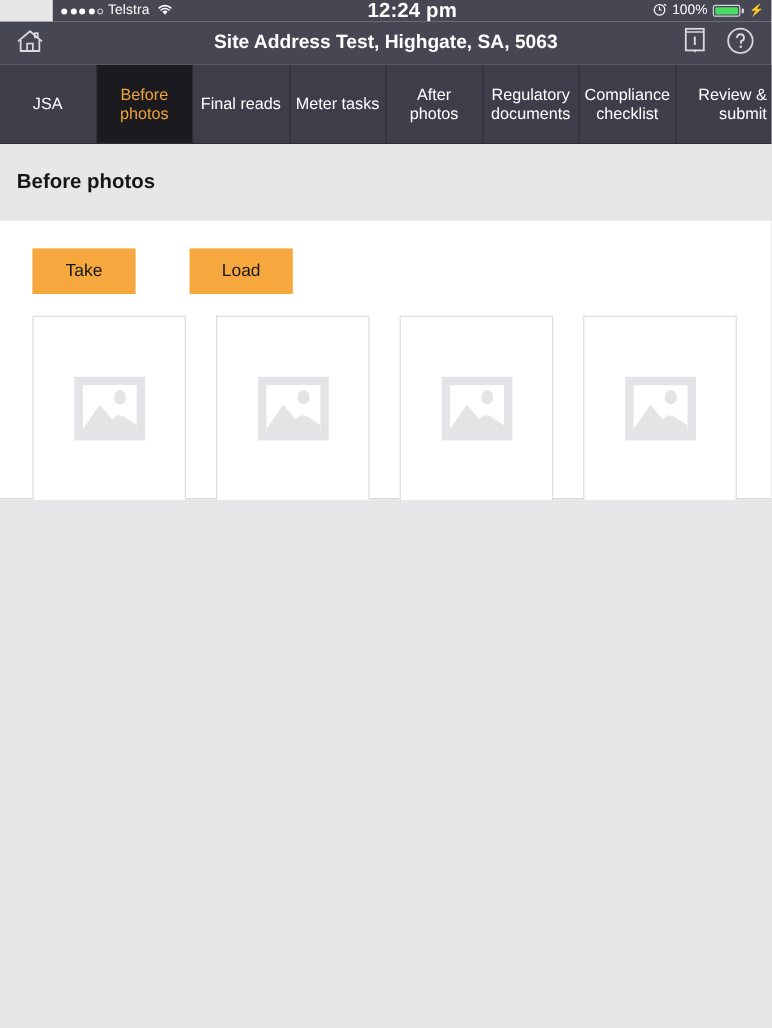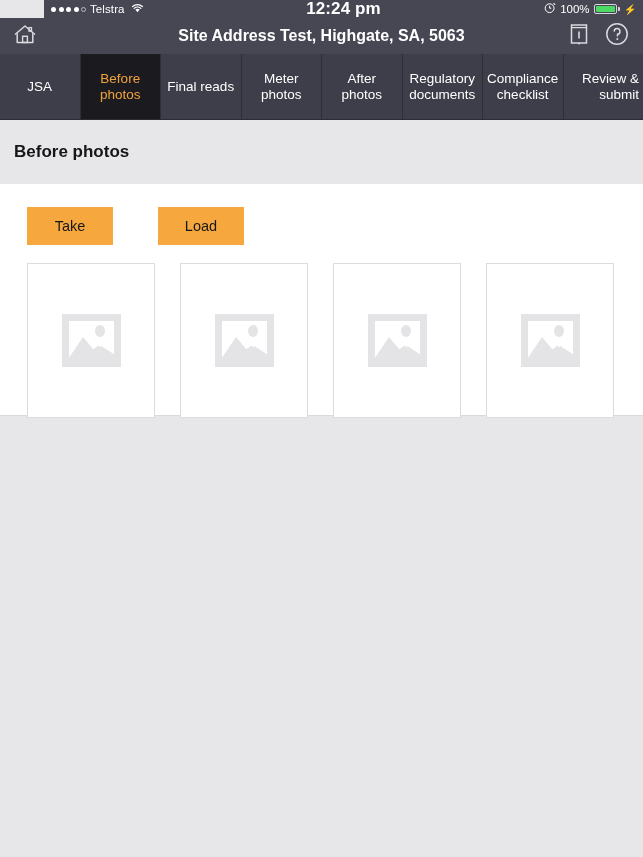--- a/index.html
+++ b/index.html
@@ -195,21 +195,21 @@
     <div class="tab">
         <span>JSA</span>
       </div>
     <div class="tab active">
         <span>Before photos</span>
       </div>
     <div class="tab">
         <span>Final reads</span>
       </div>
     <div class="tab">
-        <span>Meter photos</span>
+        <span>Meter tasks</span>
       </div>
     <div class="tab">
         <span>After photos</span>
       </div>
     <div class="tab">
         <span>Regulatory documents</span>
       </div>
     <div class="tab">
         <span>Compliance checklist</span>
       </div>

